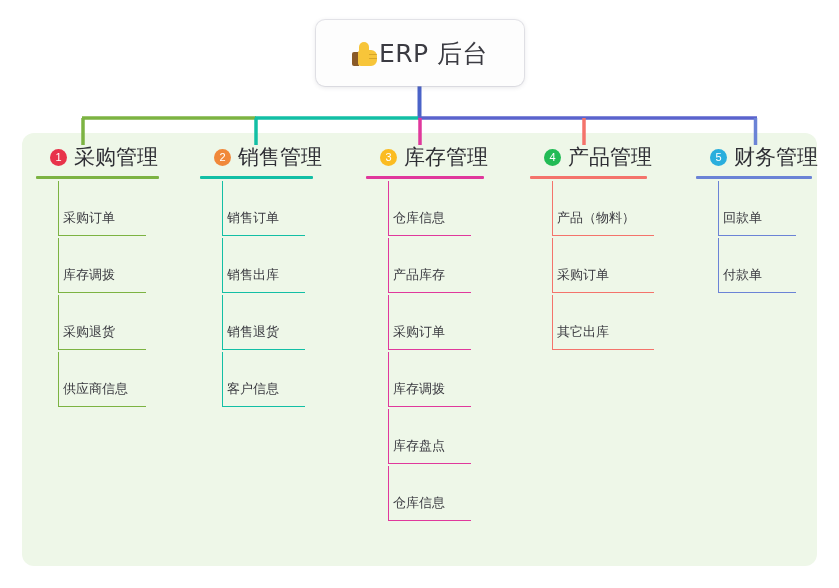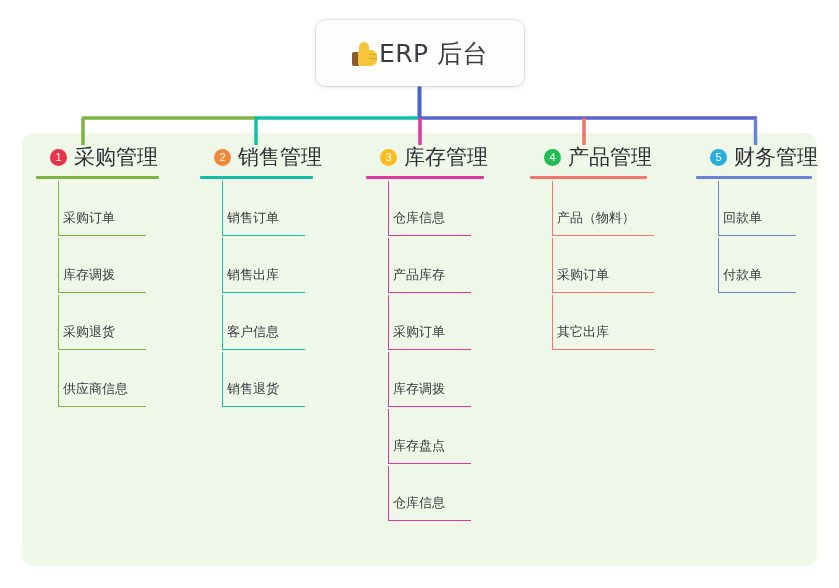--- a/index.html
+++ b/index.html
@@ -246,26 +246,26 @@
           <span class="leaf-label">销售订单</span>
           <span class="leaf-rule" style="background: rgb(18, 191, 165); width: 83px;"></span>
         </div>
         <div class="leaf">
           <span class="leaf-stem" style="background: rgb(18, 191, 165); height: 55px;"></span>
           <span class="leaf-label">销售出库</span>
           <span class="leaf-rule" style="background: rgb(18, 191, 165); width: 83px;"></span>
         </div>
         <div class="leaf">
           <span class="leaf-stem" style="background: rgb(18, 191, 165); height: 55px;"></span>
+          <span class="leaf-label">销售退货</span>
+          <span class="leaf-rule" style="background: rgb(18, 191, 165); width: 83px;"></span>
+        </div>
+        <div class="leaf">
+          <span class="leaf-stem" style="background: rgb(18, 191, 165); height: 55px;"></span>
           <span class="leaf-label">客户信息</span>
-          <span class="leaf-rule" style="background: rgb(18, 191, 165); width: 83px;"></span>
-        </div>
-        <div class="leaf">
-          <span class="leaf-stem" style="background: rgb(18, 191, 165); height: 55px;"></span>
-          <span class="leaf-label">销售退货</span>
           <span class="leaf-rule" style="background: rgb(18, 191, 165); width: 83px;"></span>
         </div>
       </div>
       <div class="column" style="left: 366px;">
         <div class="col-head">
           <span class="badge" style="background: rgb(251, 188, 34);">3</span>
           <span class="col-title">库存管理</span>
         </div>
         <div class="head-rule" style="background: rgb(224, 56, 156); width: 118px;"></div>
         <div class="leaf">

